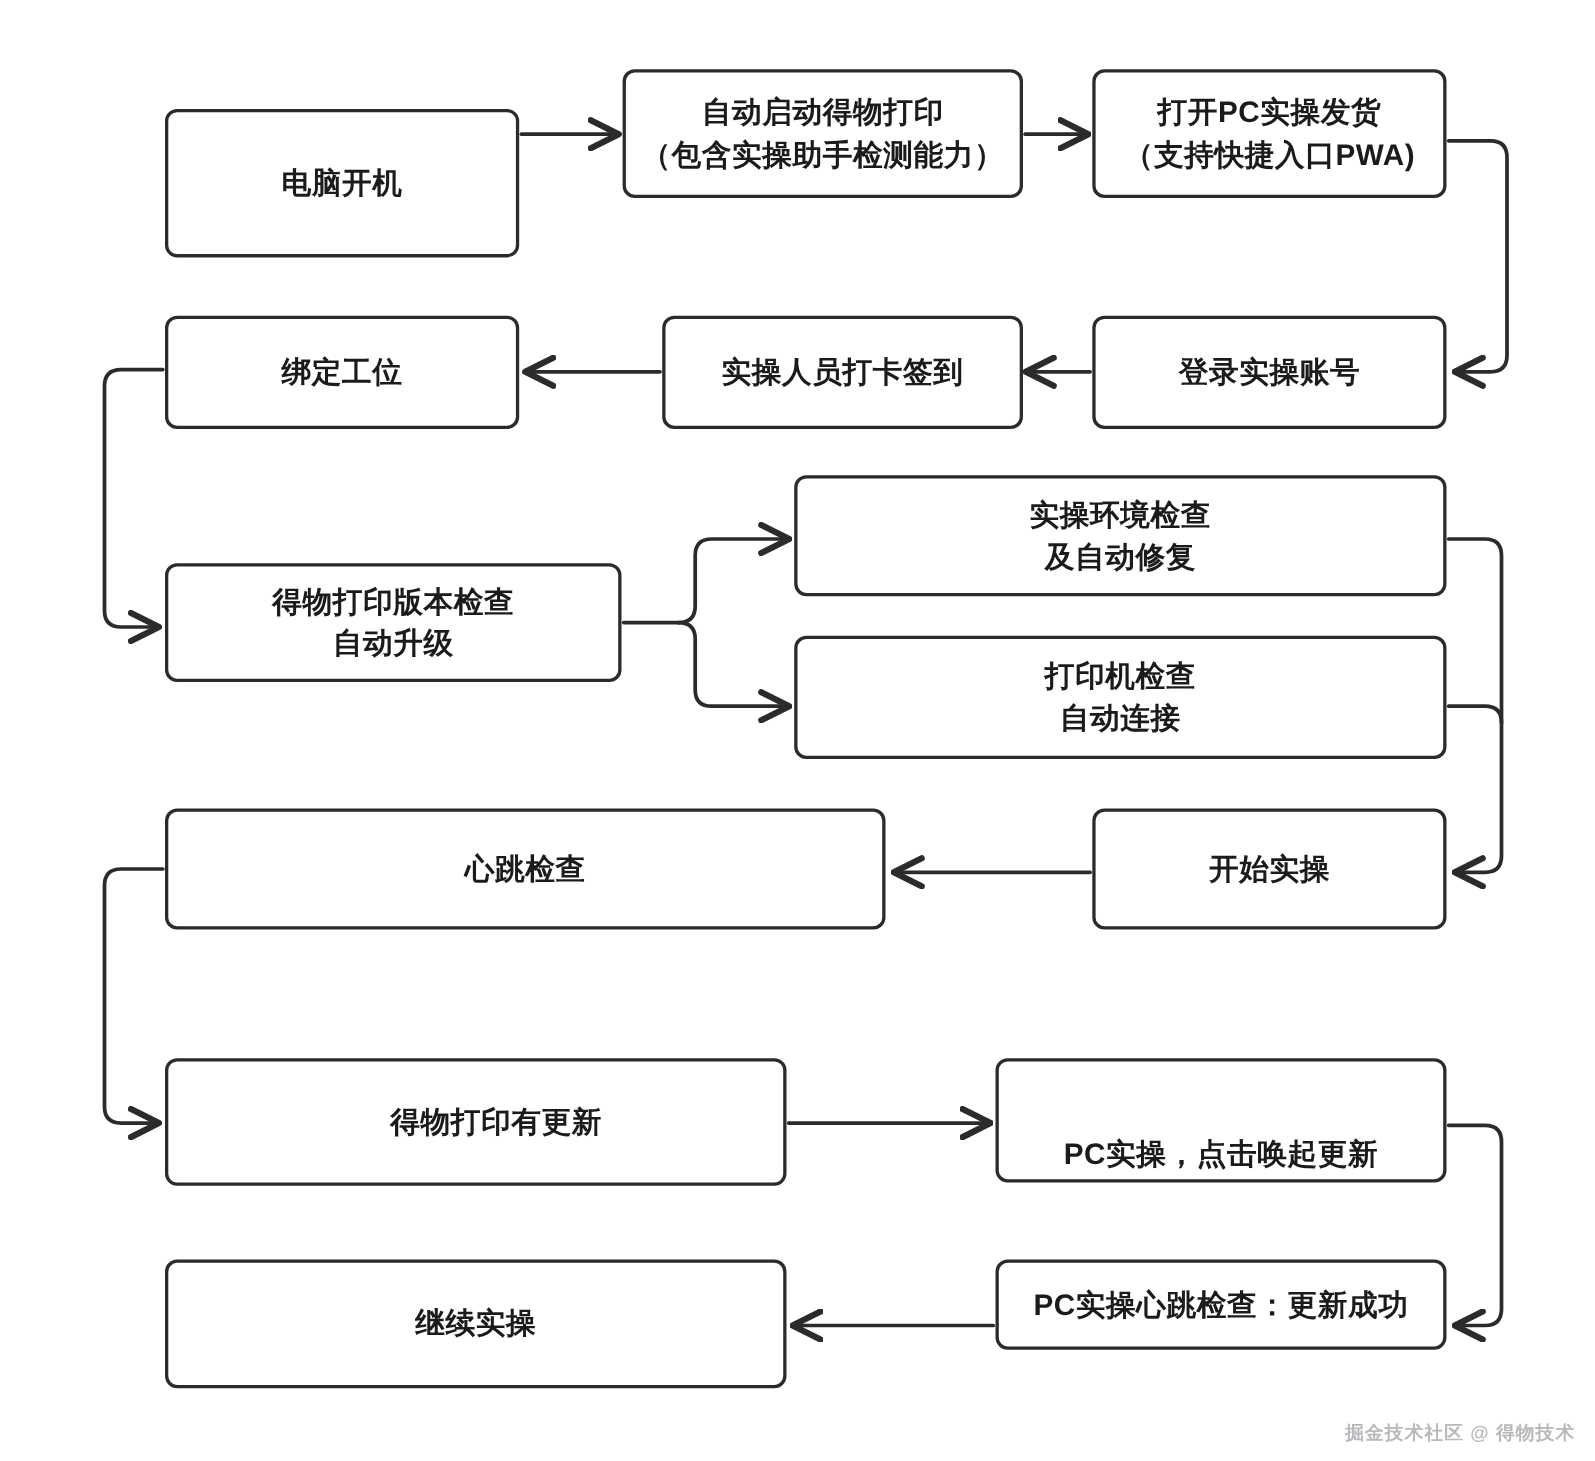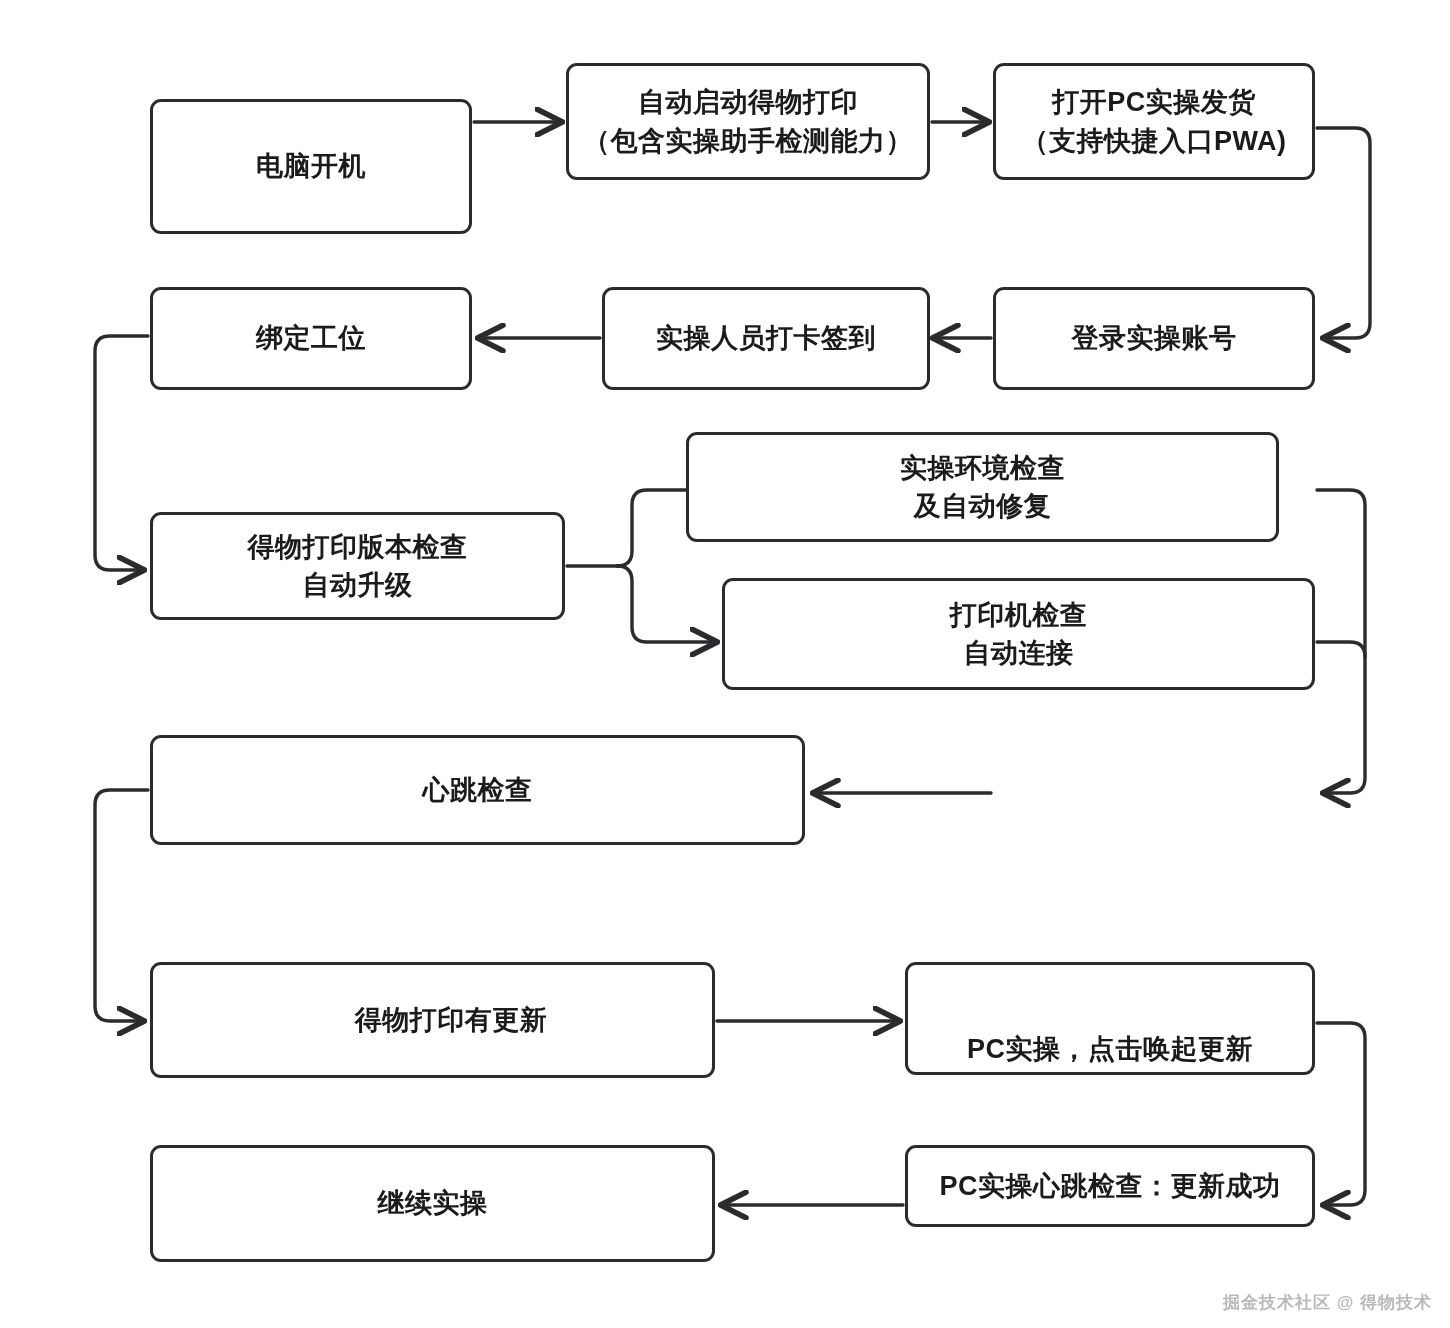--- a/index.html
+++ b/index.html
@@ -121,34 +121,37 @@
 
   <div class="node" style="left:602px; top:287px; width:328px; height:103px;">
     <span>实操人员打卡签到</span>
   </div>
 
   <div class="node" style="left:150px; top:512px; width:415px; height:108px;">
     <span>得物打印版本检查</span>
     <span class="l2">自动升级</span>
   </div>
 
-  <div class="node" style="left:686px; top:432px; width:593px; height:110px;">
+  <div class="node" style="left:722px; top:432px; width:593px; height:110px;">
     <span>实操环境检查</span>
     <span class="l2">及自动修复</span>
   </div>
 
   <div class="node" style="left:722px; top:578px; width:593px; height:112px;">
     <span>打印机检查</span>
     <span class="l2">自动连接</span>
   </div>
 
   <div class="node" style="left:150px; top:735px; width:655px; height:110px;">
     <span>心跳检查</span>
   </div>
 
+  <div class="node" style="left:993px; top:735px; width:322px; height:110px;">
+    <span>开始实操</span>
+  </div>
 
   <div class="node" style="left:150px; top:962px; width:565px; height:116px;padding-left:47px;">
     <span>得物打印有更新</span>
   </div>
 
   <div class="node" style="left:905px; top:962px; width:410px; height:113px;justify-content:flex-end;">
     <span>PC实操，点击唤起更新</span>
   </div>
 
   <div class="node" style="left:150px; top:1145px; width:565px; height:117px;">

